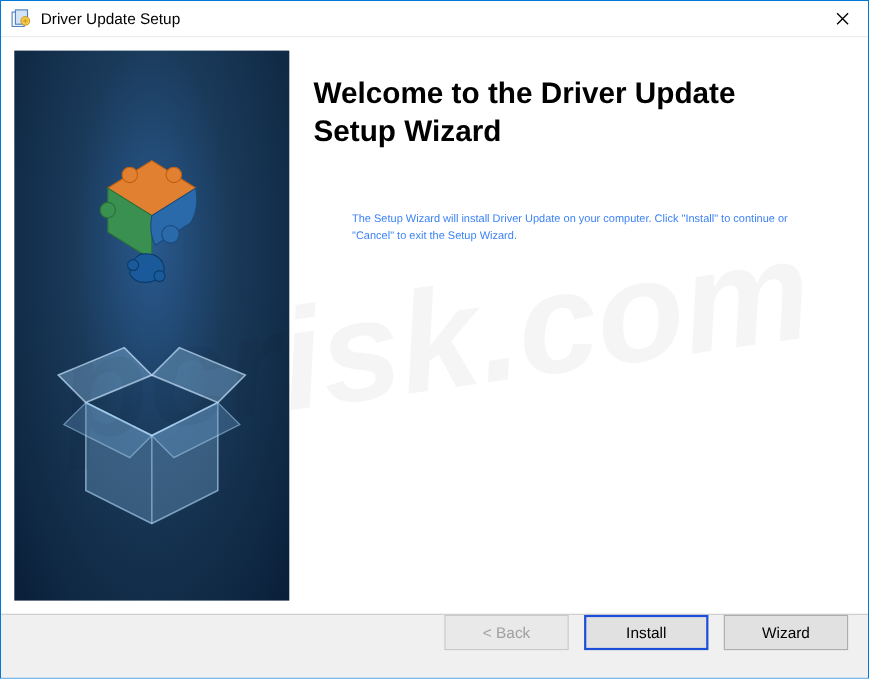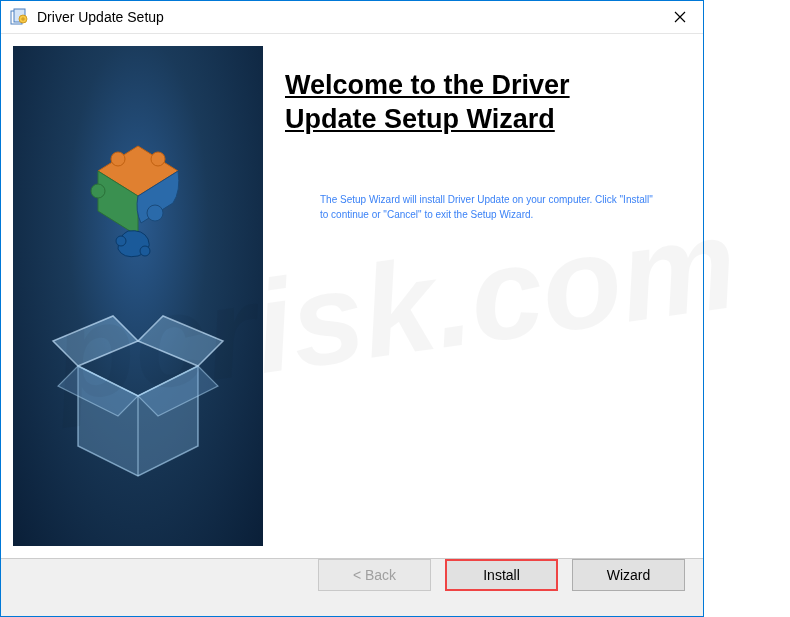--- a/index.html
+++ b/index.html
@@ -4,21 +4,21 @@
   <style>
     * { margin: 0; padding: 0; box-sizing: border-box; }
     body {
       font-family: "Segoe UI", Tahoma, sans-serif;
       background: #fff;
       width: 790px;
       height: 617px;
       overflow: hidden;
     }
     .window {
-      width: 704px;
+      width: 790px;
       height: 617px;
       border: 1px solid #0078d7;
       background: #fff;
       display: flex;
       flex-direction: column;
     }
     .titlebar {
       height: 34px;
       background: #fff;
       display: flex;
@@ -82,21 +82,20 @@
       padding: 35px 40px 0 10px;
       display: flex;
       flex-direction: column;
     }
     .heading {
       font-size: 27px;
       font-weight: bold;
       color: #000;
       line-height: 1.25;
       margin-bottom: 55px;
-      text-decoration: underline;
     }
     .body-text {
       font-size: 10px;
       color: #3b82f6;
       line-height: 1.5;
       margin-left: 35px;
     }
     .footer {
       height: 65px;
       border-top: 1px solid #ccc;
@@ -116,21 +115,21 @@
       cursor: pointer;
       font-family: inherit;
     }
     .btn:disabled {
       color: #a0a0a0;
       cursor: default;
       background: #e9e9e9;
       border-color: #c9c9c9;
     }
     .btn-default {
-      border: 2px solid #ef4444;
+      border: 2px solid #1d4ed8;
       background: #e1e1e1;
     }
     .watermark {
       position: absolute;
       top: 0; left: 0; right: 0; bottom: 0;
       pointer-events: none;
       display: flex;
       align-items: center;
       justify-content: center;
       font-size: 130px;

